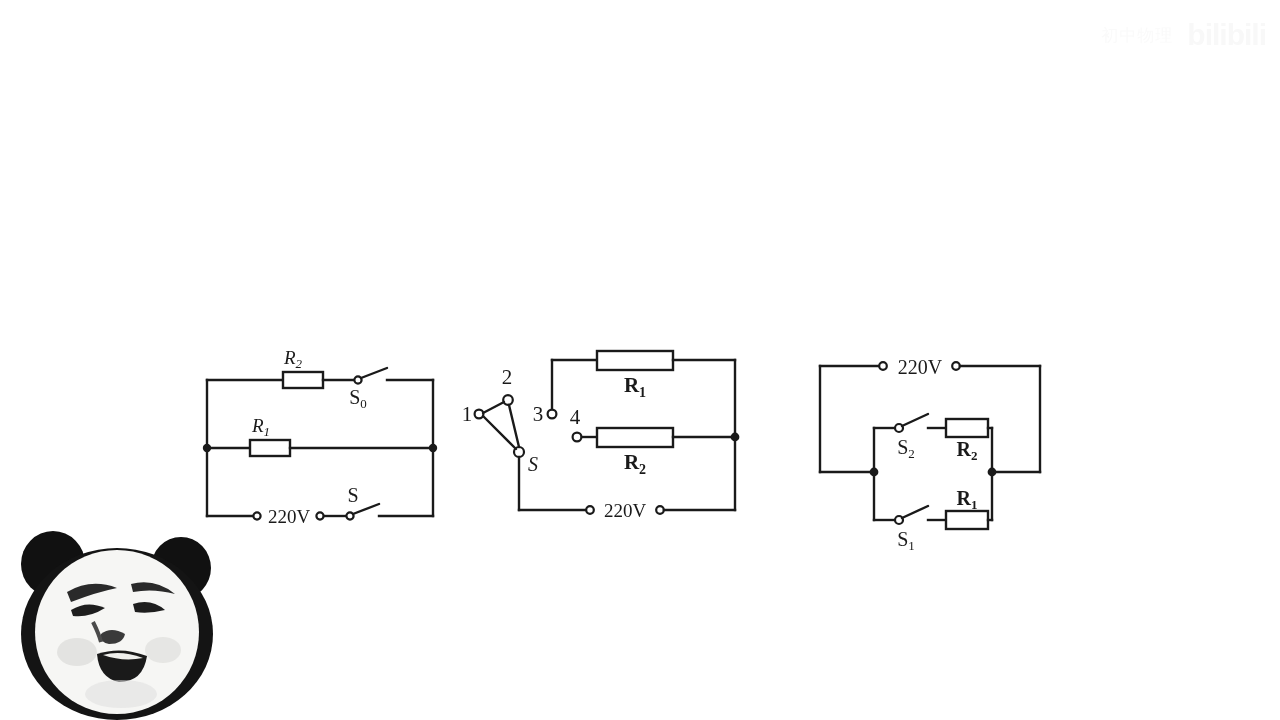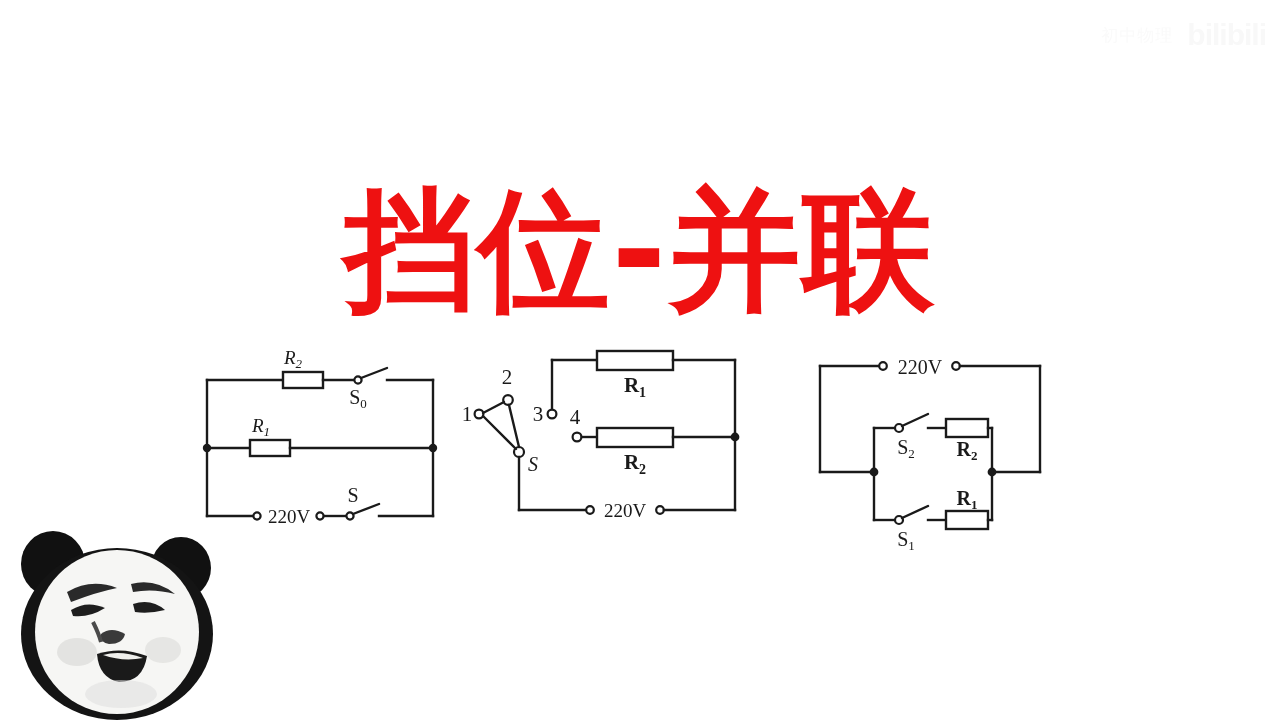--- a/index.html
+++ b/index.html
@@ -110,21 +110,20 @@
 </head>
 <body>
 
 <div id="stage">
 
   <div id="watermark">
     <span class="wm-text">初中物理</span>
     <span class="wm-logo">bilibili</span>
   </div>
 
-  <div id="title">挡位-并联</div>
 
   <div id="circuits">
 
     <svg class="circuit-svg c1" width="250" height="190" viewBox="0 0 250 190">
 
       <path class="wire" d="M12 32 L88 32"></path>
       <rect class="res-box" x="88" y="24" width="40" height="16"></rect>
       <path class="wire" d="M128 32 L158 32"></path>
 
       <circle class="term-open" cx="163" cy="32" r="3.6"></circle>

